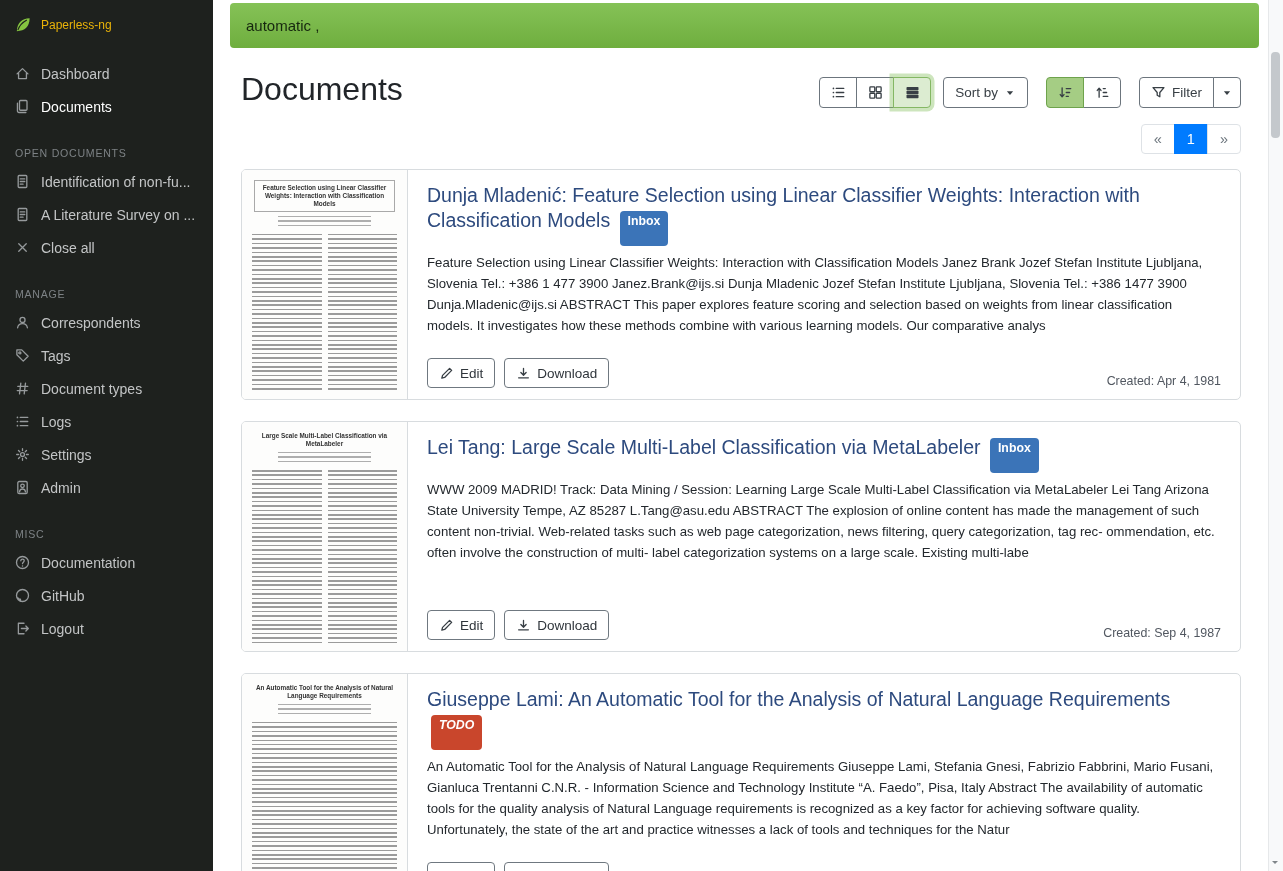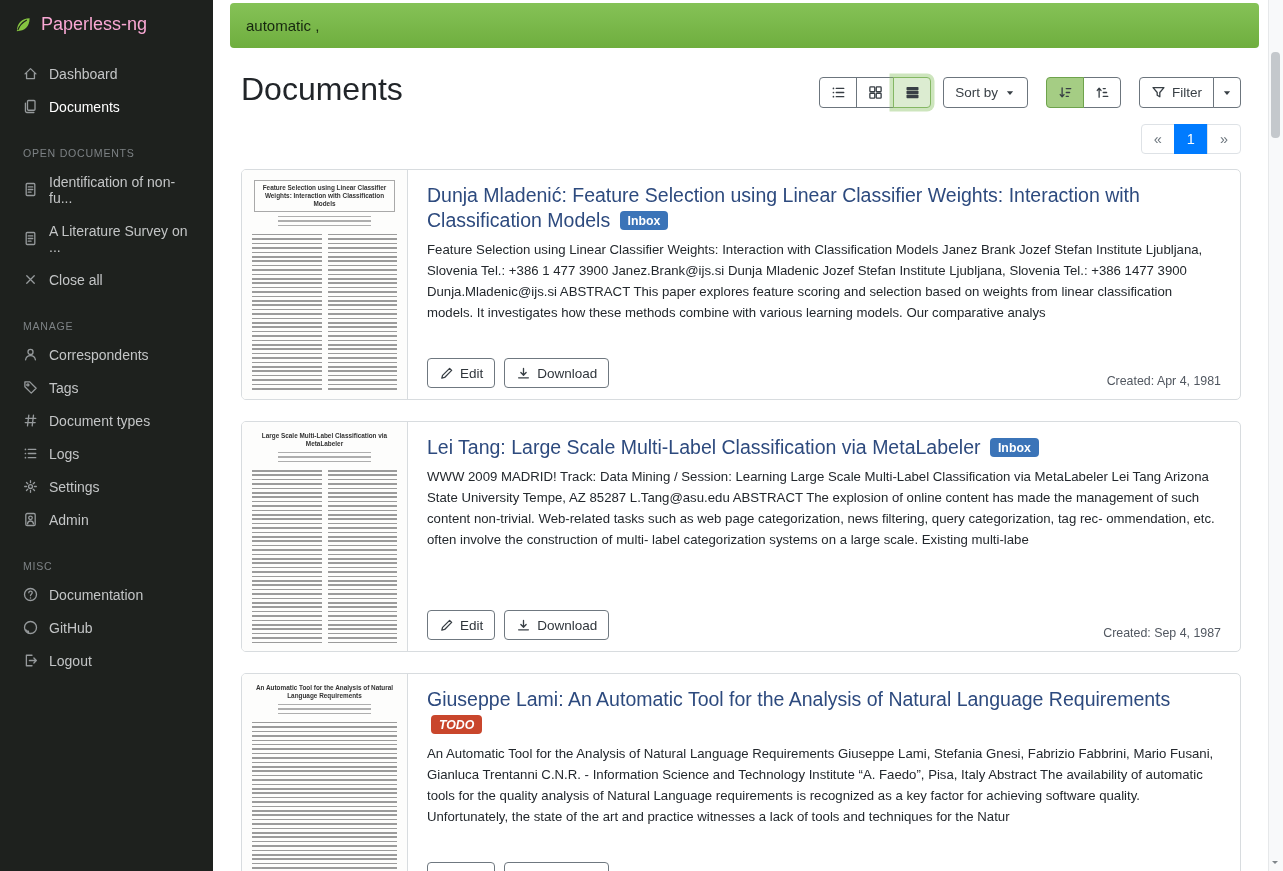--- a/index.html
+++ b/index.html
@@ -8,22 +8,22 @@
     font-family:"Liberation Sans",sans-serif;background:#fff;color:#212529;
   }
   .icon{display:inline-flex;width:15px;height:15px;flex:none;}
   .icon svg{width:100%;height:100%;display:block;}
   .icon.sm{width:12px;height:12px;}
 
   
   .sidebar{position:absolute;left:0;top:0;width:213px;height:100%;background:#1e211e;z-index:3;}
   .brand{display:flex;align-items:center;gap:9px;height:49px;padding:0 14px;cursor:pointer;}
   .brand-icon{width:18px;height:18px;color:#85c440;}
-  .brand-name{color:#f9a8d4;font-size:18px;}
-  .side-nav{padding:8px 8px;}
+  .brand-name{color:#eab308;font-size:12px;}
+  .side-nav{padding:8px 0;}
   .side-item{display:flex;align-items:center;gap:11px;padding:8.5px 15px;font-size:14px;color:#c3c5c6;text-decoration:none;cursor:pointer;}
   .side-item .s-icon{color:#969a9c;}
   .side-item.active{color:#ffffff;}
   .s-title{margin:24px 15px 6px;font-size:10.6px;letter-spacing:.07em;color:#7d8285;}
 
   
   .topbar{position:absolute;left:213px;top:0;right:14px;height:51px;background:#fff;display:flex;align-items:center;padding:3px 10px 3px 17px;box-sizing:border-box;z-index:2;}
   .search-input{width:100%;height:45px;border:0;border-radius:4px;
     background:linear-gradient(180deg,#85c257,#6fae3e);
     font-size:15px;color:#16270f;padding:0 16px;box-sizing:border-box;font-family:inherit;outline:none;}
@@ -58,21 +58,21 @@
   .card{display:flex;height:229px;border:1px solid #d8dcdf;border-radius:5px;margin-bottom:21px;overflow:hidden;background:#fff;}
   .thumb{width:166px;flex:none;border-right:1px solid #d8dcdf;padding:10px 10px 8px;box-sizing:border-box;display:flex;flex-direction:column;background:#fdfdfc;cursor:pointer;}
   .thumb-title{font-size:6.4px;font-weight:bold;color:#333;text-align:center;line-height:1.25;margin:0 2px 4px;}
   .thumb-title.boxed{border:1px solid #a9a9a9;padding:3px 2px;}
   .thumb-meta{height:11px;margin:0 26px 7px;background:repeating-linear-gradient(to bottom,#aeaeae 0 1.4px,transparent 1.4px 4.4px);}
   .thumb-body{flex:1;display:flex;gap:6px;overflow:hidden;}
   .tcol{flex:1;background:repeating-linear-gradient(to bottom,#9b9b9b 0 1.5px,transparent 1.5px 4.4px);}
 
   .card-body{flex:1;padding:13px 19px 11px;display:flex;flex-direction:column;overflow:hidden;}
   .doc-title{margin:0 0 6px;font-size:19.5px;font-weight:400;color:#2d4a7e;line-height:1.28;cursor:pointer;}
-  .badge{display:inline-block;font-size:12.3px;font-weight:bold;color:#fff;padding:3px 8px 0;border-radius:4px;vertical-align:2px;margin-left:4px;cursor:pointer;}
+  .badge{display:inline-block;font-size:12.3px;font-weight:bold;color:#fff;padding:3px 8px 16px;border-radius:4px;vertical-align:2px;margin-left:4px;cursor:pointer;}
   .excerpt{margin:0;font-size:13.2px;line-height:21px;color:#23282d;flex:1;overflow:hidden;}
   .card-footer{display:flex;justify-content:space-between;align-items:flex-end;padding-top:9px;}
   .actions{display:flex;gap:9px;}
   .btn-sm{height:30px;font-size:13.5px;border-color:#6f7880;color:#2f353b;}
   .created{font-size:12.4px;color:#515760;}
 
   
   .fake-scrollbar{position:absolute;right:0;top:0;width:14px;height:100%;background:#f8f9fa;border-left:1px solid #e6e8ea;z-index:4;}
   .fs-thumb{position:absolute;top:52px;left:2px;width:9px;height:86px;border-radius:4px;background:#c4c8cc;cursor:pointer;}
   .fs-arrow{position:absolute;bottom:4px;left:3px;width:0;height:0;border:3.5px solid transparent;border-top-color:#7f8589;cursor:pointer;}

